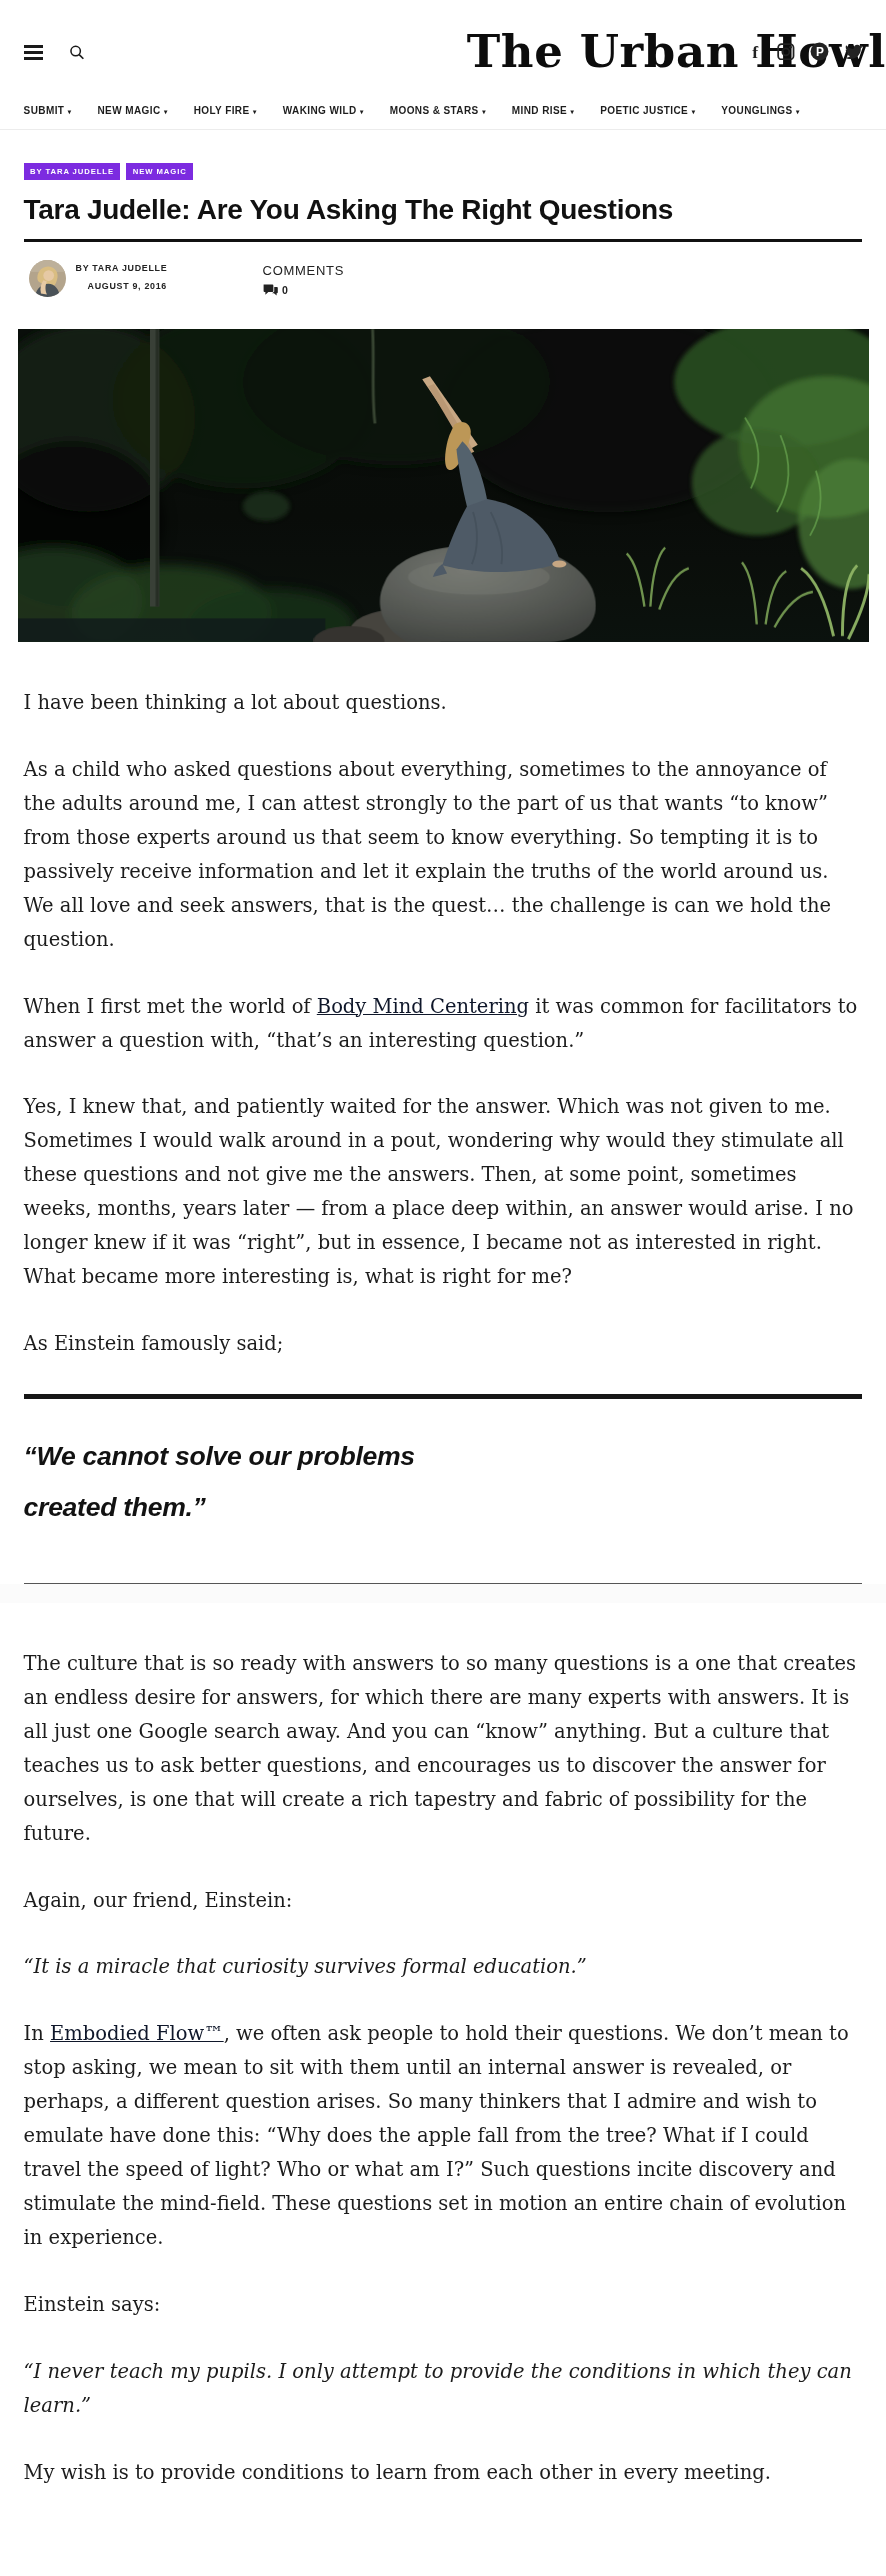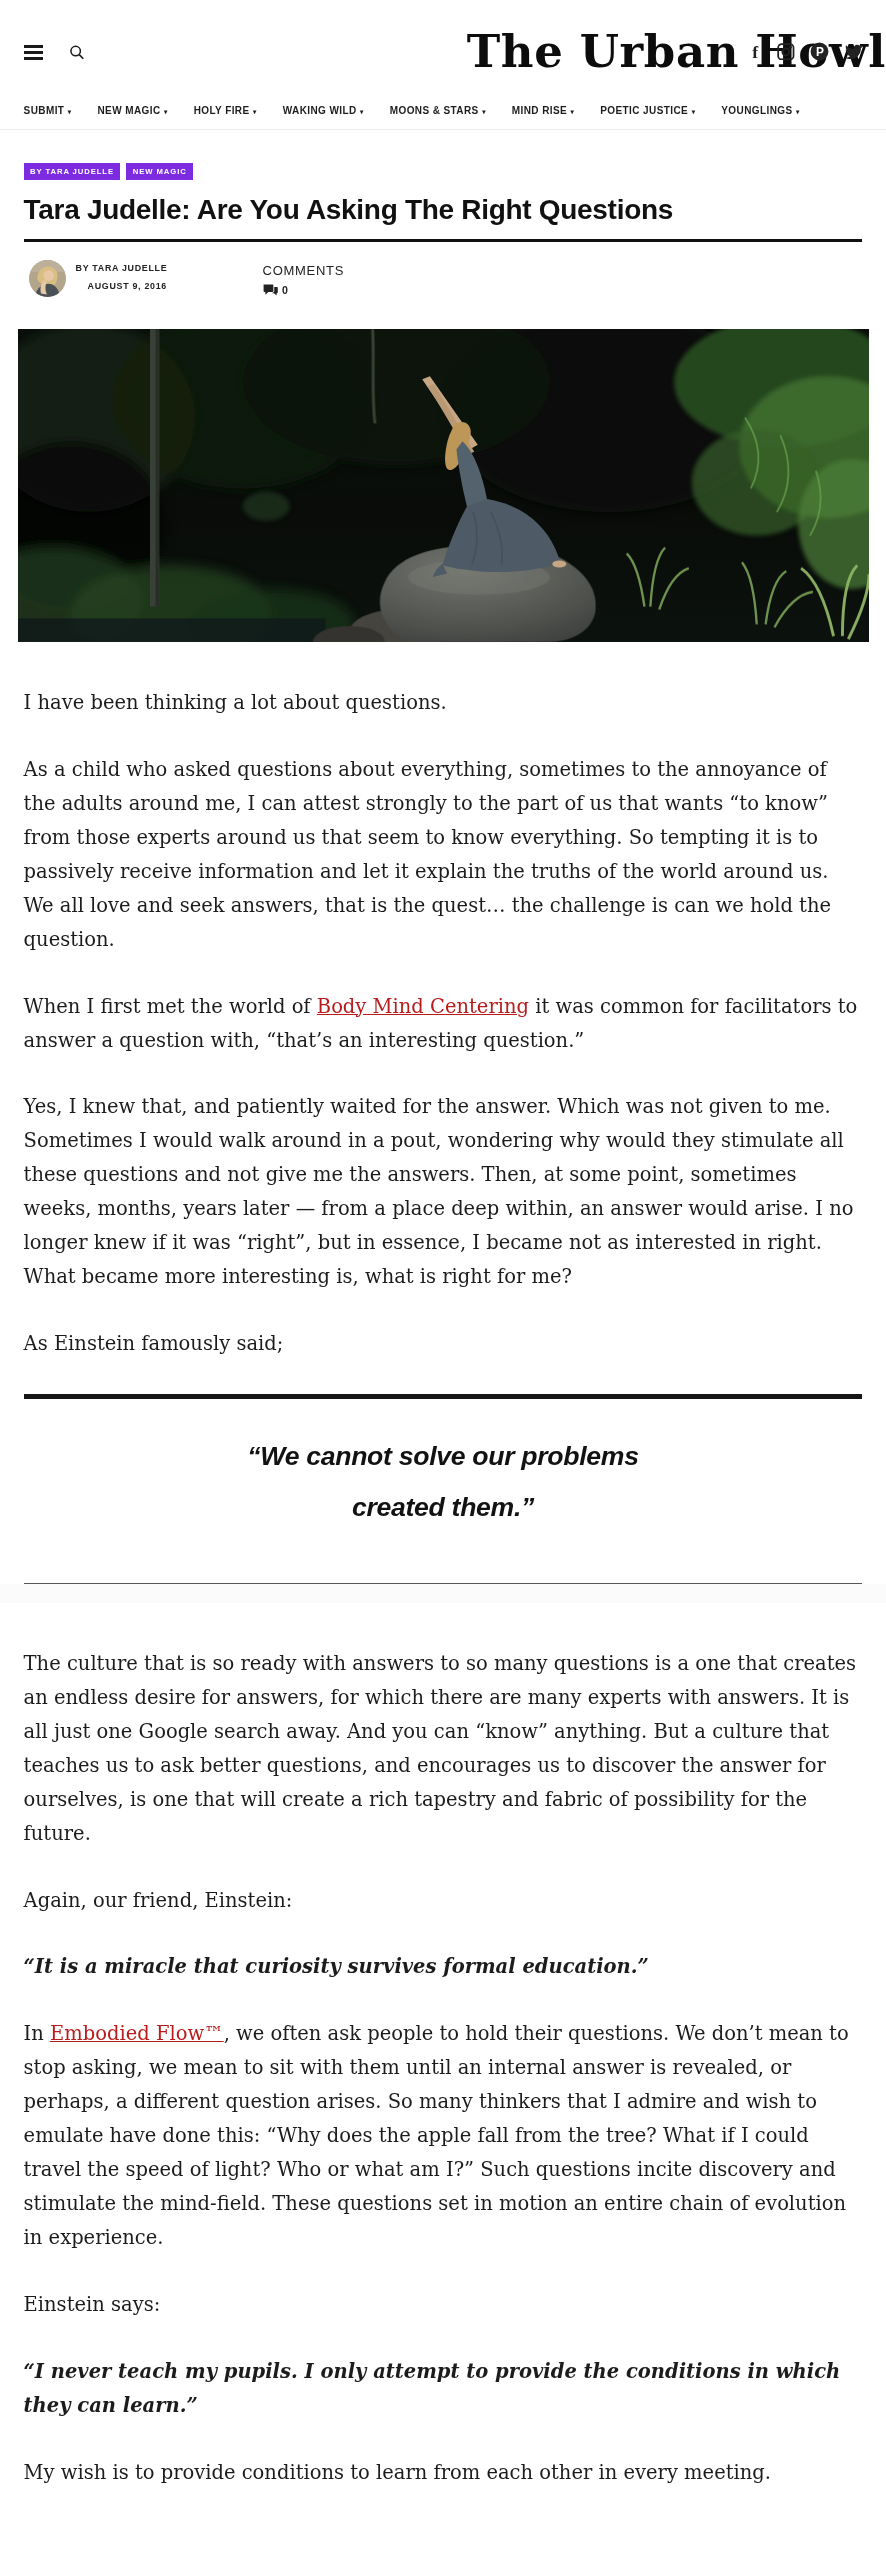--- a/index.html
+++ b/index.html
@@ -57,30 +57,30 @@
   .byline-date { font-size:8.9px; font-weight:700; letter-spacing:0.7px; color:#222; margin-top:8.3px;margin-left:12px; }
   .comments-block { position:absolute; left:239px; top:3.5px; }
   .comments-label { font-size:13px; font-weight:400; letter-spacing:0.7px; color:#222; }
   .comments-count-row { display:flex; align-items:center; gap:4.1px; margin-top:5.9px; cursor:pointer; }
   .comments-count { font-size:10.6px; font-weight:700; color:#222; }
   
   .hero { margin: 26.6px 0 0 -5.9px; width: 851px; height: 313px; display:block; }
   
   .post-body { font-family:"DejaVu Serif", serif; font-size: 19.5px; line-height: 1.74; color:#1c1c1c;margin-top:44px; }
   .post-body p { margin: 33px 0; max-width: 842px; }
-  .post-body a.text-link { color:#b91c1c; text-decoration: underline; cursor:pointer; }
-  .post-body .q-italic { font-style: italic; font-weight: bold; }
+  .post-body a.text-link { color:#0f172a; text-decoration: underline; cursor:pointer; }
+  .post-body .q-italic { font-style: italic; }
   
   .pull-quote {
     margin: 27px 0 0 0; border-top: 5.9px solid #161616; border-bottom: 1.8px solid #565656;
     padding: 32px 0 50px 0;
   }
   .pull-quote .line {
     font-family: "Liberation Sans", sans-serif; font-weight: 700; font-style: italic;
-    font-size: 26.6px; line-height: 1.92; color:#121212; letter-spacing: -0.3px; text-align: center;
+    font-size: 26.6px; line-height: 1.92; color:#121212; letter-spacing: -0.3px;
   }
   .gap-band { height: 19px; background: #fbfbfb; margin: 0 -23.6px; }
 </style>
 </head>
 <body>
 
 <header class="site-header">
   <div class="header-left">
     <div class="menu-btn">
       <div class="bar"></div>

